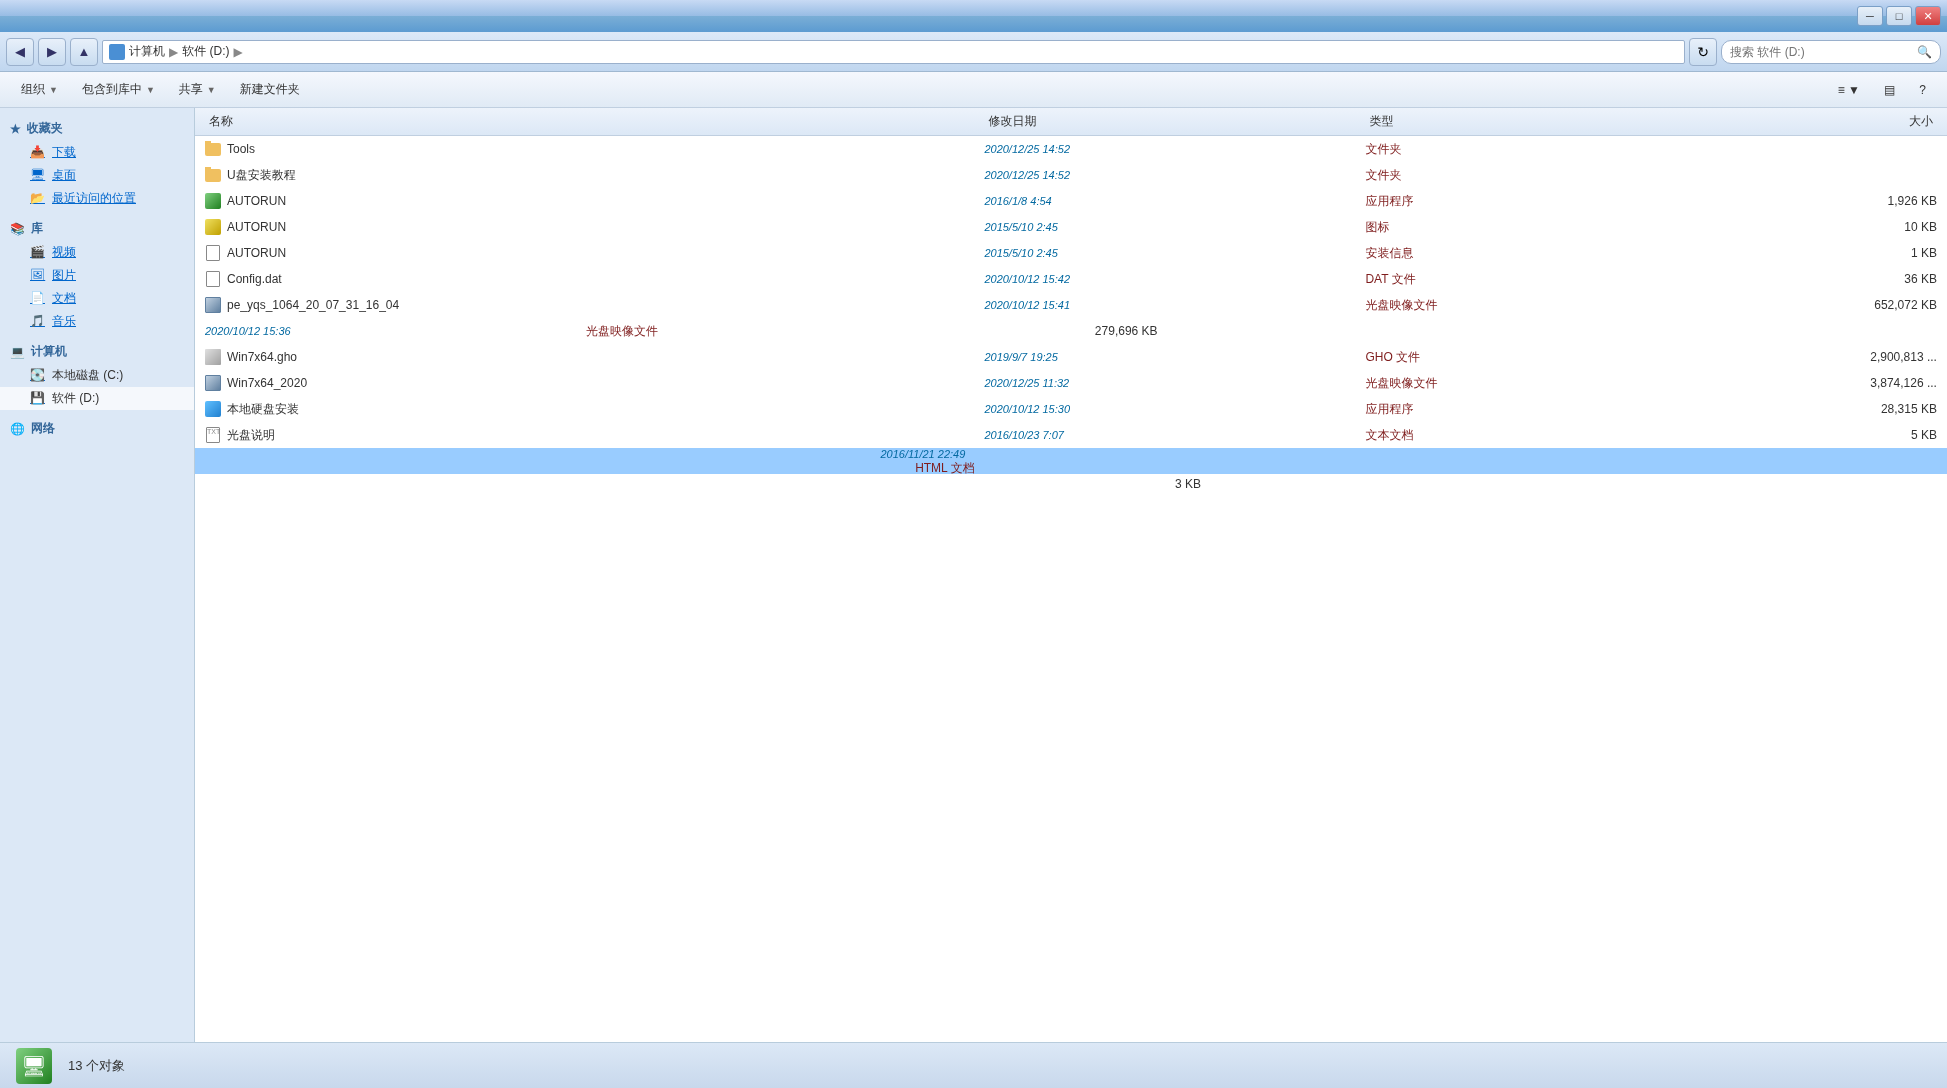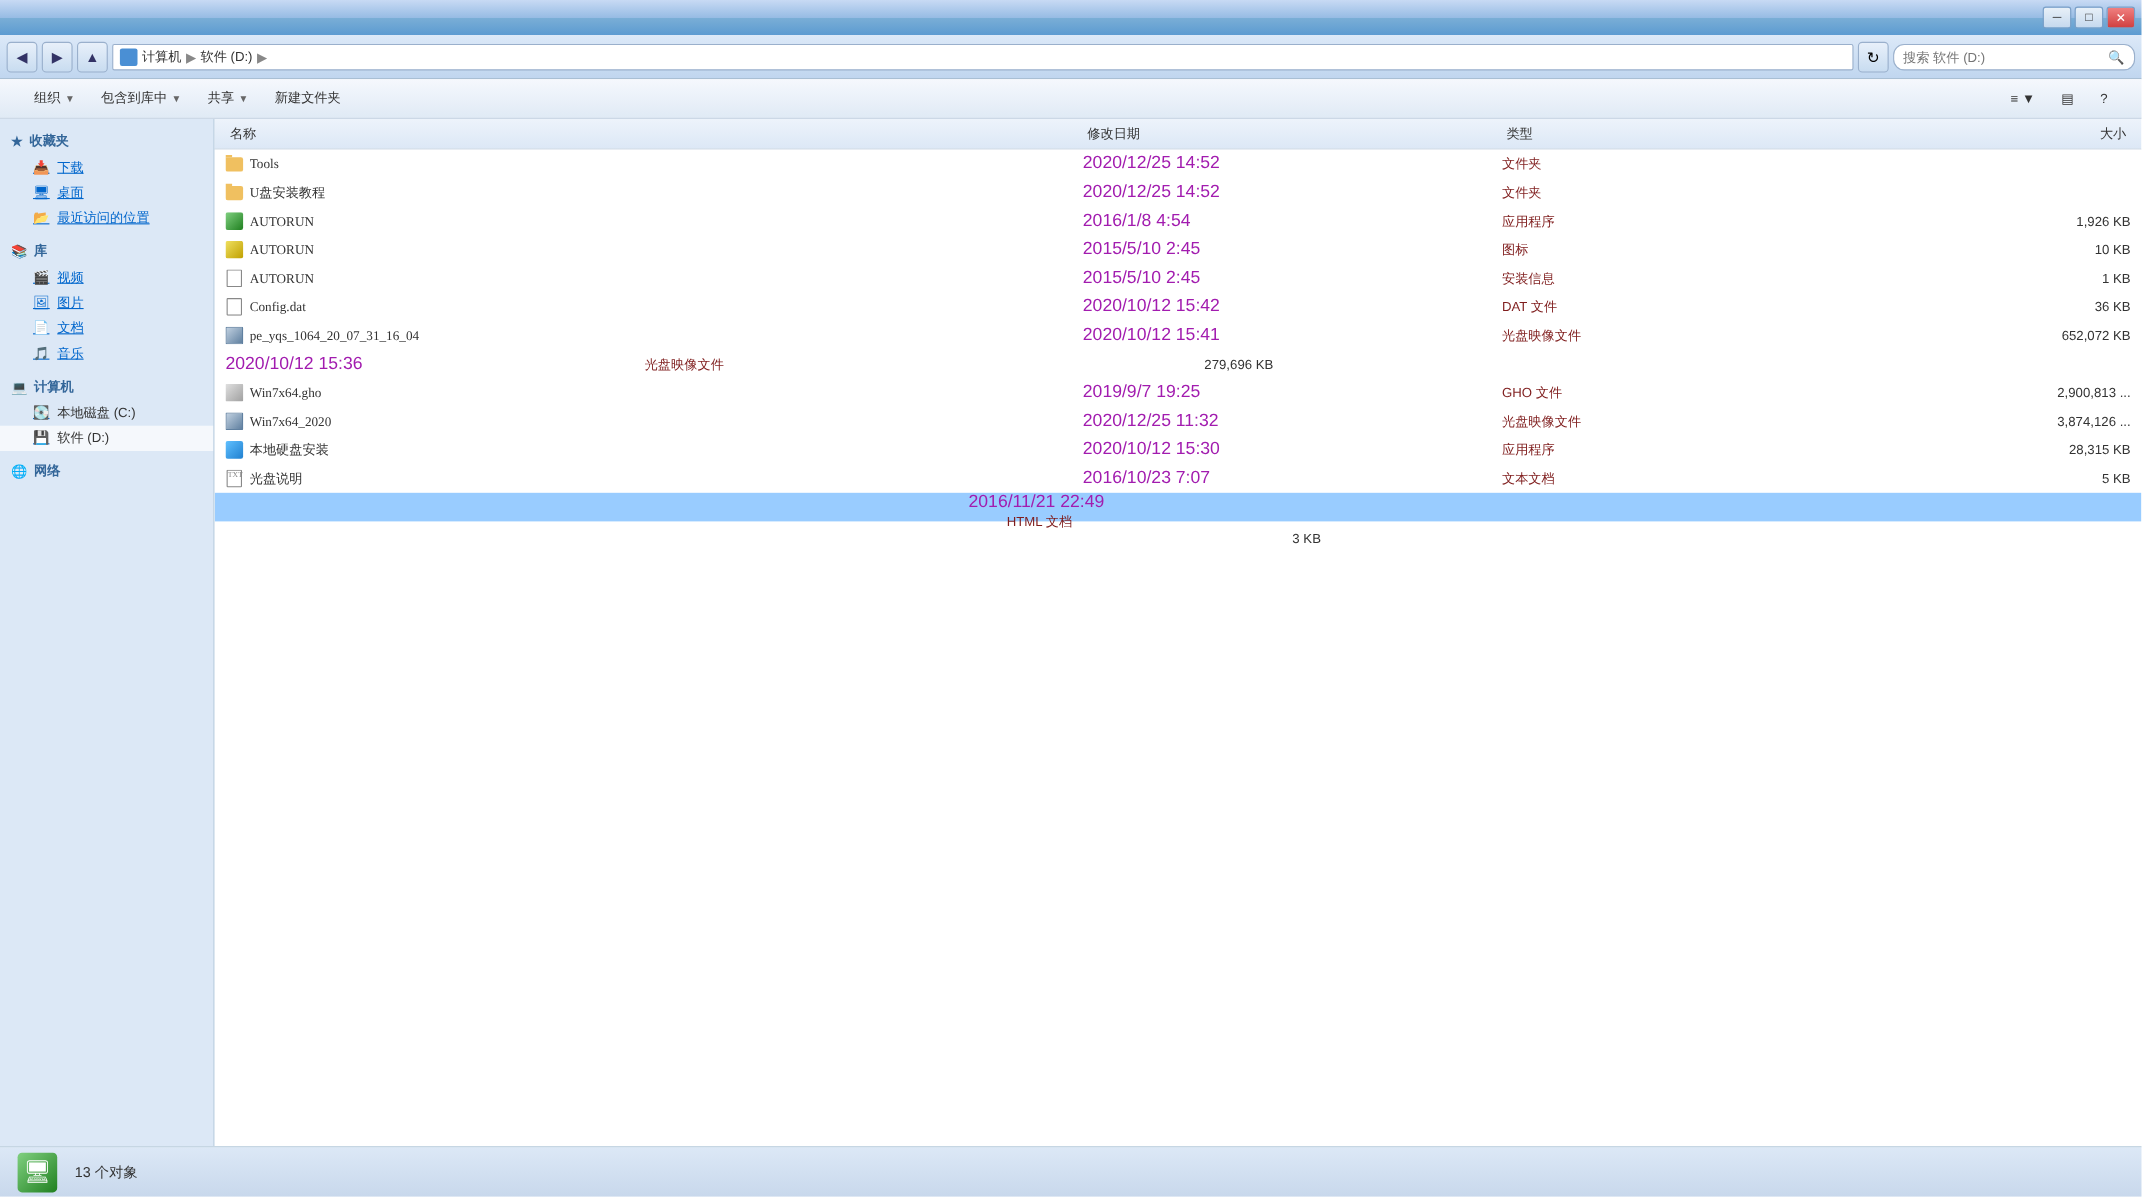--- a/index.html
+++ b/index.html
@@ -124,21 +124,21 @@
       color: #999;
       background: transparent;
     }
 
     
     .toolbar {
       background: linear-gradient(to bottom, #f5f8fd, #e0eaf5);
       height: 36px;
       display: flex;
       align-items: center;
-      padding: 0 20px;
+      padding: 0 10px;
       border-bottom: 1px solid #c0cfe0;
       flex-shrink: 0;
       gap: 2px;
     }
     .toolbar-btn {
       display: flex;
       align-items: center;
       padding: 4px 10px;
       border-radius: 3px;
       cursor: pointer;
@@ -260,38 +260,37 @@
       cursor: pointer;
       border-bottom: none;
     }
     .file-row.selected { background: #99ccff; flex-direction: column; }
     .file-col-name {
       width: 45%;
       display: flex;
       align-items: center;
       gap: 6px;
       overflow: hidden;
-      font-family: Liberation Serif, serif;
     }
     .file-col-name .file-icon {
       width: 16px;
       height: 16px;
       flex-shrink: 0;
       display: flex;
       align-items: center;
       justify-content: center;
     }
     .file-col-name .file-name {
       font-size: 12px;
       color: #333;
       white-space: nowrap;
       overflow: hidden;
       text-overflow: ellipsis;
     }
-    .file-col-date { width: 22%; font-size: 16px; color: #a21caf; }
+    .file-col-date { width: 22%; font-size: 11px; color: #0369a1; font-style: italic; }
     .file-col-type { width: 18%; font-size: 12px; color: #7f1d1d; }
     .file-col-size { width: 15%; font-size: 12px; color: #333; text-align: right; }
 
     
     .status-bar {
       background: linear-gradient(to bottom, #dce8f6, #c8d8ec);
       height: 46px;
       border-top: 1px solid #b8ccdc;
       display: flex;
       align-items: center;

